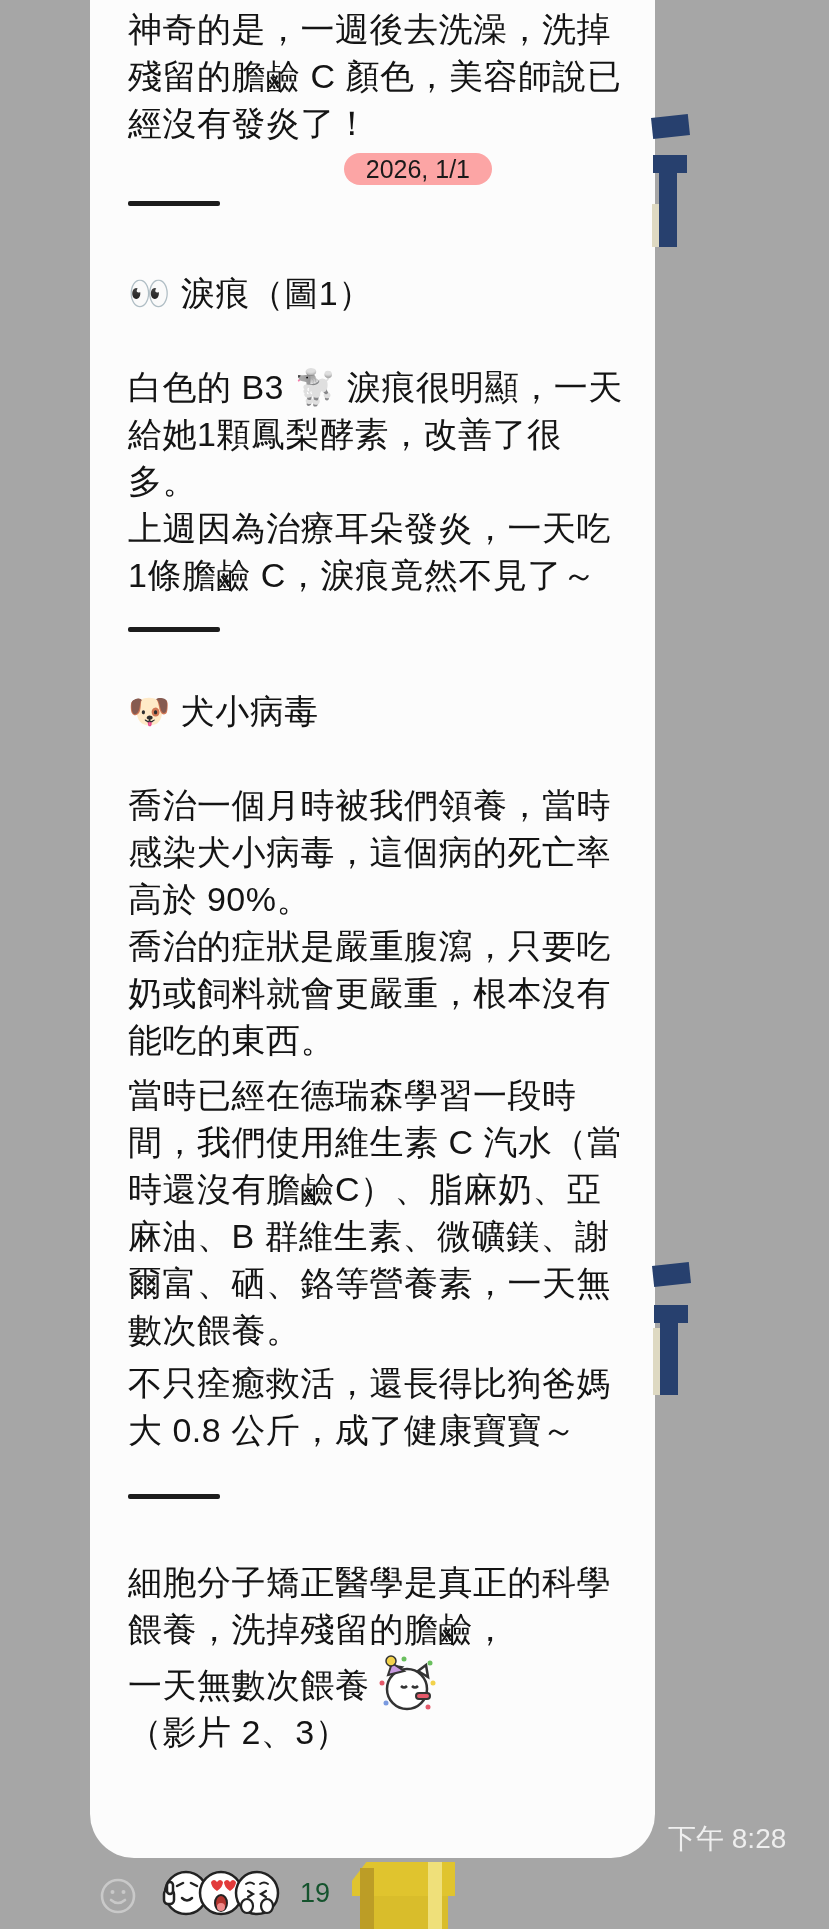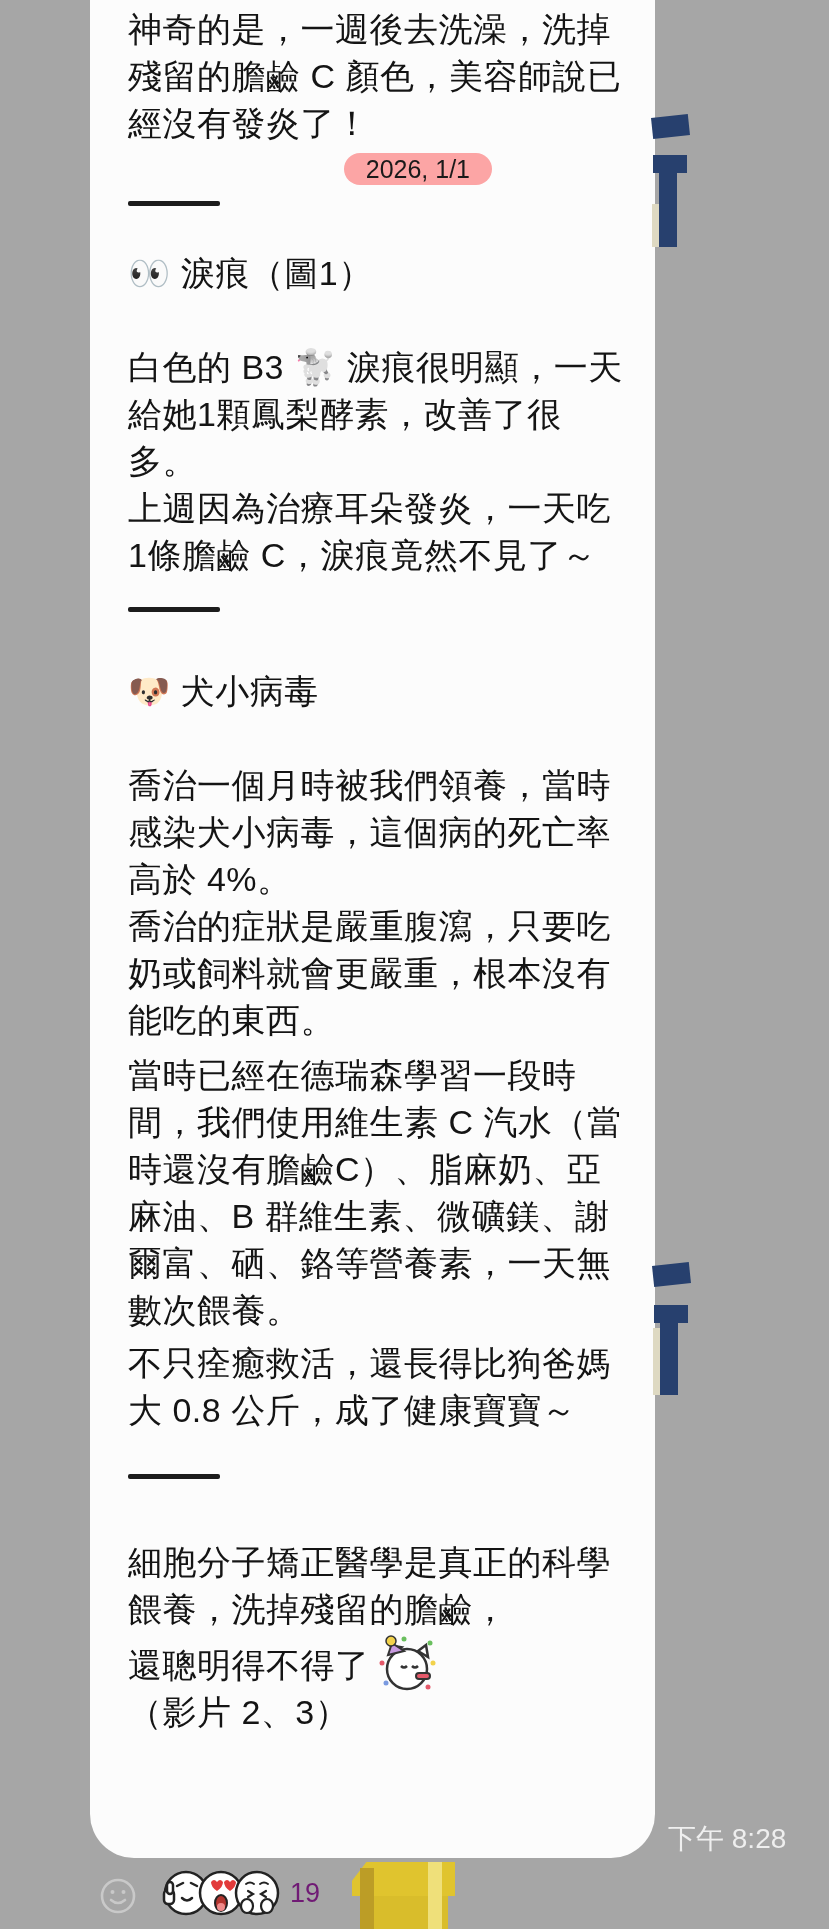--- a/index.html
+++ b/index.html
@@ -21,21 +21,21 @@
   }
   .badge-row{display:flex;justify-content:flex-end;padding-right:136px;margin-top:6px;}
   .date-badge{
     background:#fca5a5;color:#1a1a1a;border-radius:17px;
     font-size:25px;line-height:32px;padding:0 22px;height:32px;
     white-space:nowrap;
   }
   .divider{width:92px;height:5px;background:#1c1c1c;border-radius:2px;margin-top:16px;}
   .div2{margin-top:28px;}
   .div3{margin-top:40px;}
-  .sec-header{margin-top:44px;}
+  .sec-header{margin-top:64px;}
   .hdr3{margin-top:56px;}
   .sec-body{margin-top:47px;}
   .cont{margin-top:8px;}
   .cont2{margin-top:6px;}
   .closing1{margin-top:60px;}
   .sticker-line{margin-top:0;display:flex;align-items:flex-end;}
   .party-sticker{width:64px;height:64px;margin-left:4px;margin-bottom:-8px;}
   
   .frag{position:absolute;}
   .frag .beige{position:absolute;left:0;width:8px;background:#ded9c2;}
@@ -54,21 +54,21 @@
   .timestamp{
     position:absolute;left:668px;top:1820px;font-size:28px;color:#efefef;
     white-space:nowrap;
   }
   
   .add-reaction{position:absolute;left:99px;top:1877px;width:38px;height:38px;background:none;border:none;padding:0;cursor:pointer;}
   .reaction-pill{position:absolute;left:160px;top:1868px;display:flex;align-items:center;cursor:pointer;}
   .reaction-emoji{width:50px;height:50px;}
   .re2{margin-left:-14px;}
   .re3{margin-left:-14px;}
-  .reaction-count{font-size:27px;color:#701a75;margin-left:8px;}
+  .reaction-count{font-size:27px;color:#14532d;margin-left:18px;}
   
   .next-photo{position:absolute;left:352px;top:1862px;width:103px;height:67px;cursor:pointer;}
   .next-photo .top{position:absolute;left:0;top:0;width:103px;height:34px;background:#e0c42e;
       clip-path:polygon(14% 0,100% 0,100% 100%,0 100%,0 55%);}
   .next-photo .bottom{position:absolute;left:8px;top:34px;width:88px;height:33px;background:#d9bd2b;}
   .next-photo .shade{position:absolute;left:8px;top:6px;width:14px;height:61px;background:#bc9d26;}
   .next-photo .hilite{position:absolute;left:76px;top:0;width:14px;height:67px;background:#efe07a;}
 </style>
 </head>
 <body>
@@ -85,30 +85,30 @@
 
     <div class="divider"></div>
 
     <p class="msg-text sec-header">👀 淚痕（圖1）</p>
     <p class="msg-text sec-body">白色的 B3 🐩 淚痕很明顯，一天給她1顆鳳梨酵素，改善了很多。
 上週因為治療耳朵發炎，一天吃1條膽鹼 C，淚痕竟然不見了～</p>
 
     <div class="divider div2"></div>
 
     <p class="msg-text sec-header hdr3">🐶 犬小病毒</p>
-    <p class="msg-text sec-body">喬治一個月時被我們領養，當時感染犬小病毒，這個病的死亡率高於 4%。
+    <p class="msg-text sec-body">喬治一個月時被我們領養，當時感染犬小病毒，這個病的死亡率高於 90%。
 喬治的症狀是嚴重腹瀉，只要吃奶或飼料就會更嚴重，根本沒有能吃的東西。</p>
     <p class="msg-text cont">當時已經在德瑞森學習一段時間，我們使用維生素 C 汽水（當時還沒有膽鹼C）、脂麻奶、亞麻油、B 群維生素、微礦鎂、謝爾富、硒、鉻等營養素，一天無數次餵養。</p>
     <p class="msg-text cont2">不只痊癒救活，還長得比狗爸媽大 0.8 公斤，成了健康寶寶～</p>
 
     <div class="divider div3"></div>
 
     <p class="msg-text closing1">細胞分子矯正醫學是真正的科學餵養，洗掉殘留的膽鹼，</p>
     <div class="msg-text sticker-line">
-      <span>還聰明得不得了</span>
+      <span>一天無數次餵養</span>
       <svg class="party-sticker" viewBox="0 0 64 64">
         <circle cx="33" cy="36" r="20" fill="#ffffff" stroke="#333" stroke-width="2.5"></circle>
         <path d="M44 18 L52 12 L54 24 Z" fill="#ffffff" stroke="#333" stroke-width="2.5"></path>
         <path d="M20 20 L28 14 L16 12 Z" fill="#f8cdd6" stroke="#333" stroke-width="2"></path>
         <path d="M18 10 L30 18 L14 22 Z" fill="#c89ae0" stroke="#333" stroke-width="2"></path>
         <circle cx="17" cy="8" r="5" fill="#f2d24b" stroke="#333" stroke-width="1.5"></circle>
         <path d="M27 33 q3 3 6 0" fill="none" stroke="#333" stroke-width="2.5"></path>
         <path d="M38 33 q3 3 6 0" fill="none" stroke="#333" stroke-width="2.5"></path>
         <rect x="42" y="40" width="14" height="6" rx="3" fill="#e5596a" stroke="#333" stroke-width="2"></rect>
         <circle cx="8" cy="30" r="2.5" fill="#e5596a"></circle>

